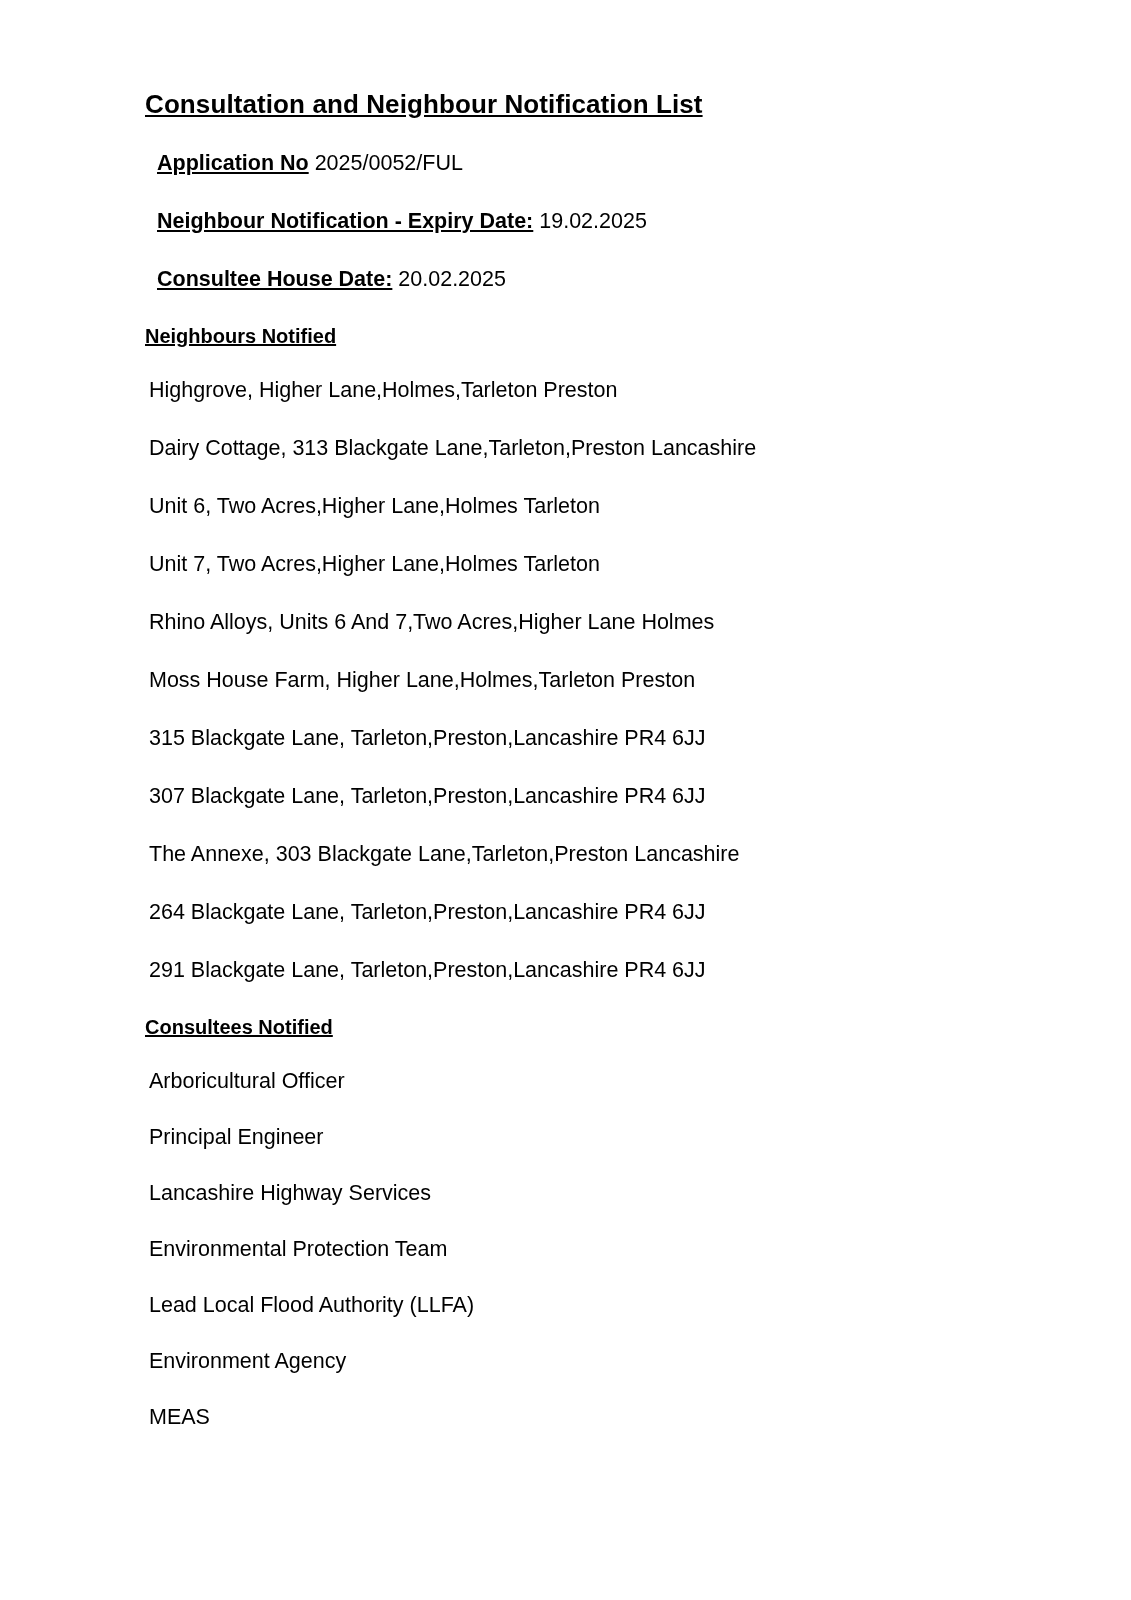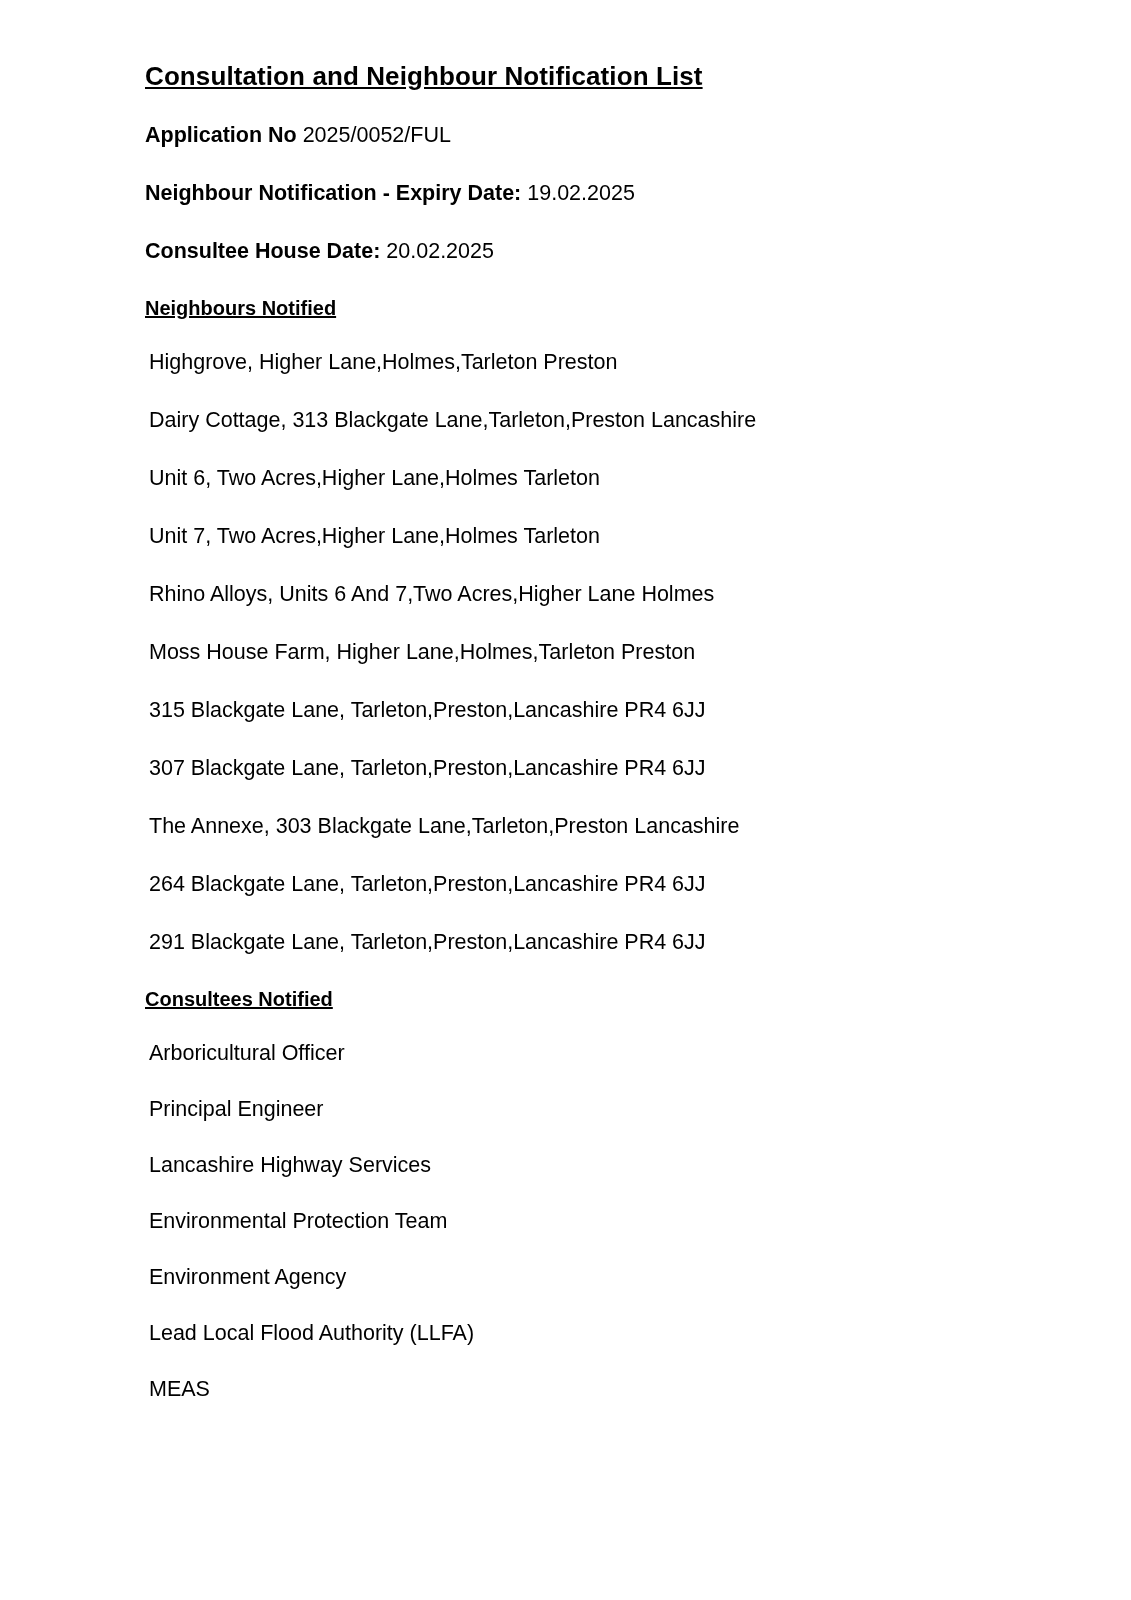--- a/index.html
+++ b/index.html
@@ -12,37 +12,39 @@
     min-height: 1600px;
     font-family: "Liberation Sans", sans-serif;
     color: #000000;
     -webkit-font-smoothing: antialiased;
   }
   .page {
     position: relative;
     width: 966px;
     min-height: 1600px;
     box-sizing: border-box;
-    padding: 60px 120px 40px 145px;
+    padding: 88px 120px 40px 145px;
   }
   .doc-title {
     font-size: 26px;
     font-weight: bold;
     text-decoration: underline;
     letter-spacing: 0.1px;
     margin: 0 0 28px 0;
     line-height: 1.25;
   }
   .field-line {
     font-size: 21.5px;
     line-height: 1.35;
     margin: 0 0 29px 0;
   }
   .field-label {
     font-weight: bold;
+    text-decoration: underline;
+    margin-left: 12px;
   }
   .field-value {
     font-weight: normal;
     text-decoration: none;
   }
   .section-heading {
     font-size: 20px;
     font-weight: bold;
     text-decoration: underline;
     margin: 0 0 26px 0;
@@ -97,18 +99,18 @@
     <p class="entry">291 Blackgate Lane, Tarleton,Preston,Lancashire PR4 6JJ</p>
   </div>
 
   <h2 class="section-heading">Consultees Notified</h2>
 
   <div class="list-block consultee-list">
     <p class="entry">Arboricultural Officer</p>
     <p class="entry">Principal Engineer</p>
     <p class="entry">Lancashire Highway Services</p>
     <p class="entry">Environmental Protection Team</p>
+    <p class="entry">Lead Local Flood Authority (LLFA)</p>
     <p class="entry">Environment Agency</p>
-    <p class="entry">Lead Local Flood Authority (LLFA)</p>
     <p class="entry">MEAS</p>
   </div>
 
 </div>
 
 </body></html>

